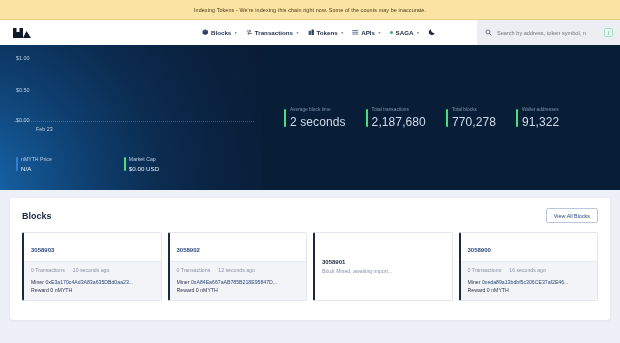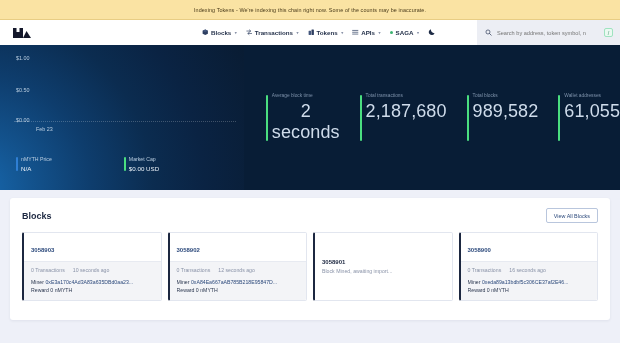--- a/index.html
+++ b/index.html
@@ -109,21 +109,21 @@
   .stat-sm .lbl { font-size: 5.2px; color: #b9cde0; margin-bottom: 3px; }
   .stat-sm .val { font-size: 6.2px; color: #eaf1f8; }
 
   .hero-stats-right { display: flex; gap: 20px; padding-left: 22px; }
   .stat-lg { padding-left: 6px; position: relative; }
   .stat-lg .bar {
     position: absolute; left: 0; top: 2px; bottom: 2px;
     width: 2px; background: #4ade80; border-radius: 1px;
   }
   .stat-lg .lbl { font-size: 4.8px; color: #7e92ab; margin-bottom: 3px; }
-  .stat-lg .val { font-size: 18px; color: #cfdceb; font-weight: 300; letter-spacing: .1px; text-align: center; }
+  .stat-lg .val { font-size: 12px; color: #cfdceb; font-weight: 300; letter-spacing: .1px; }
 
   
   .page { padding: 8px 10px 0 10px; }
   .panel {
     background: #ffffff;
     border-radius: 3px;
     padding: 10px 12px 14px 12px;
     box-shadow: 0 1px 3px rgba(30,40,70,.07);
     height: 122px;
   }
@@ -295,27 +295,27 @@
 
       <div class="stat-lg">
         <span class="bar"></span>
         <div class="lbl">Total transactions</div>
         <div class="val">2,187,680</div>
       </div>
 
       <div class="stat-lg">
         <span class="bar"></span>
         <div class="lbl">Total blocks</div>
-        <div class="val">989,582</div>
+        <div class="val">770,278</div>
       </div>
 
       <div class="stat-lg">
         <span class="bar"></span>
         <div class="lbl">Wallet addresses</div>
-        <div class="val">61,055</div>
+        <div class="val">91,322</div>
       </div>
     </div>
   </div>
 </div>
 
 <div class="page">
   <div class="panel">
 
     <div class="panel-head">
       <div class="panel-title">Blocks</div>

